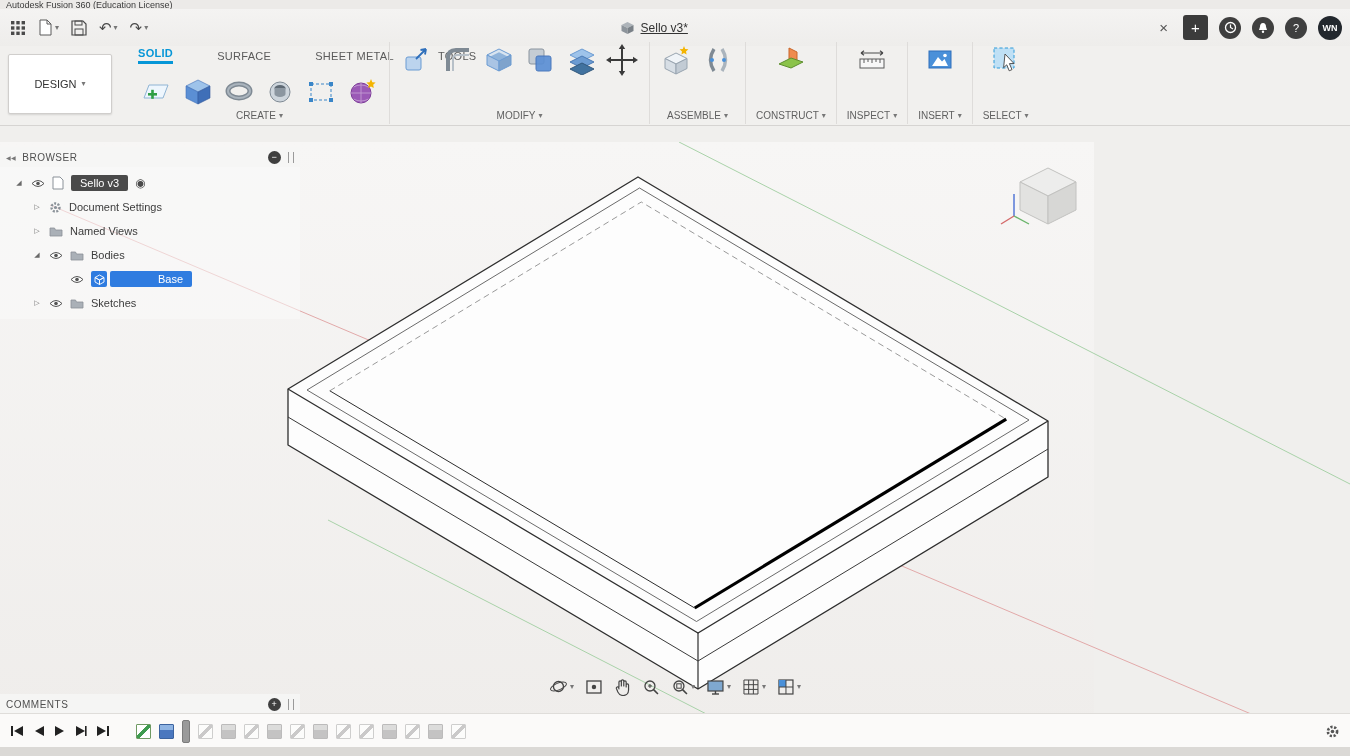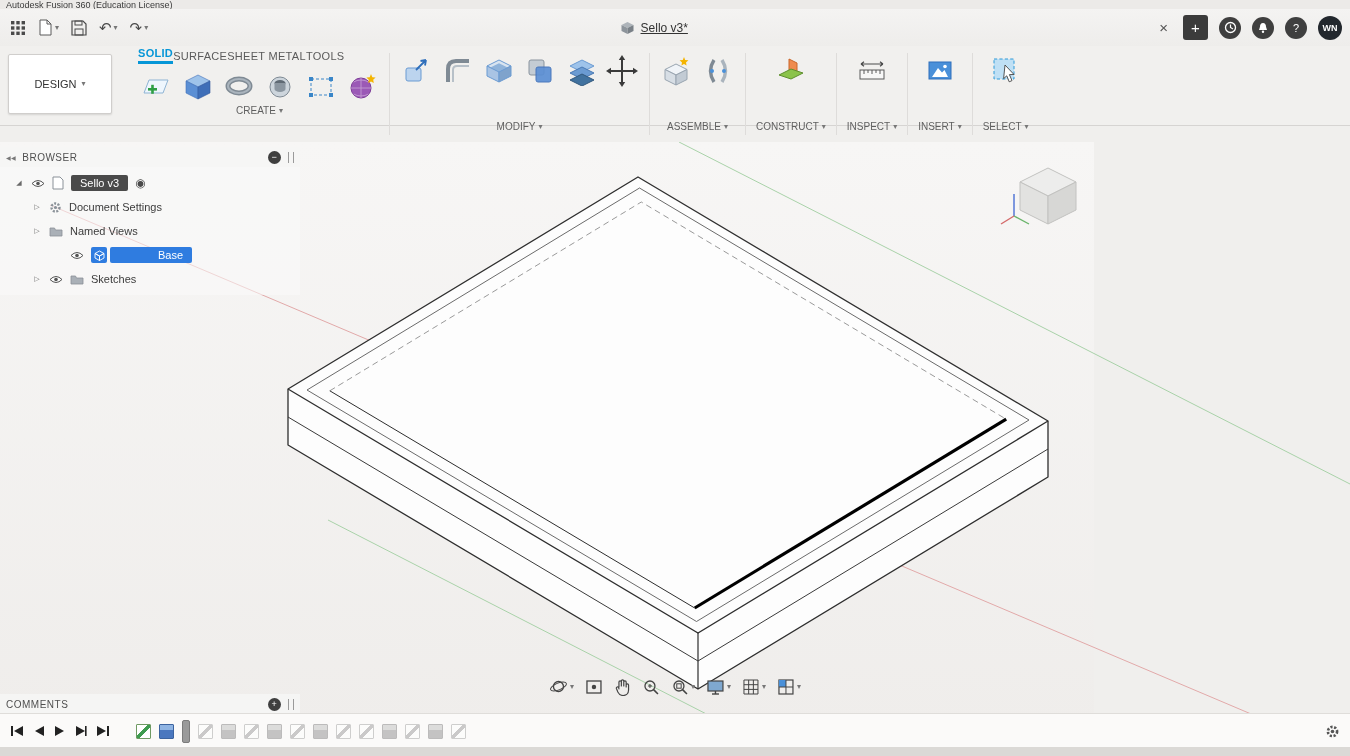--- a/index.html
+++ b/index.html
@@ -25,24 +25,24 @@
   .circ{width:22px;height:22px;border-radius:50%;background:#3f3f3f;display:flex;align-items:center;
         justify-content:center;color:#fff;font-size:11px;cursor:pointer;}
   .avatar{width:24px;height:24px;border-radius:50%;background:#23282e;color:#fff;font-size:9px;
           font-weight:bold;display:flex;align-items:center;justify-content:center;cursor:pointer;}
 
   
   .ribbon{position:absolute;top:46px;left:0;right:0;height:79px;background:#f1f0ee;border-bottom:1px solid #d6d4d2;}
   .workspace{position:absolute;left:8px;top:8px;width:102px;height:58px;background:#fff;border:1px solid #d0cecc;
              border-radius:2px;display:flex;align-items:center;justify-content:center;gap:5px;font-size:11px;
              color:#333;box-shadow:0 1px 2px rgba(0,0,0,.12);cursor:pointer;}
-  .tabs-row{position:absolute;left:138px;top:0;height:18px;display:flex;align-items:flex-end;font-size:11px;color:#5a5a5a;}
+  .tabs-row{position:absolute;left:138px;top:0;height:18px;display:flex;gap:44px;align-items:flex-end;font-size:11px;color:#5a5a5a;}
   .rtab{padding-bottom:2px;cursor:pointer;letter-spacing:.3px;}
   .rtab.active{color:#0696d7;border-bottom:3px solid #0696d7;font-weight:bold;}
-  .tools-row{position:absolute;left:130px;top:18px;right:0;height:60px;display:flex;align-items:center;}
+  .tools-row{position:absolute;left:130px;top:18px;right:0;height:60px;display:flex;align-items:flex-end;}
   .tgroup{display:flex;flex-direction:column;align-items:center;padding:0 10px;}
   .tgroup + .tgroup{border-left:1px solid #dedcda;gap:32px;}
   .ticons{flex:1;display:flex;align-items:center;gap:7px;}
   .tool{width:34px;height:36px;display:flex;align-items:center;justify-content:center;cursor:pointer;border-radius:2px;}
   .tlabel{font-size:10px;color:#5f5f5f;padding-bottom:3px;display:flex;align-items:center;gap:3px;cursor:pointer;}
 
   
   .viewport{position:absolute;top:142px;left:0;width:1094px;height:588px;
             background:linear-gradient(#f7f6f5,#efedeb);}
   .model-svg{position:absolute;left:0;top:0;}
@@ -440,20 +440,33 @@
 
         <div class="br-row" style="padding-left:32px;">
           <span class="tri">▷</span>
           <svg width="14" height="11">
             <path d="M1,3 v7 h12 v-6 h-6.5 l-1,-2 h-4.5 z" fill="#aab0b7" stroke="#8a9198" stroke-width=".8"></path>
           </svg>
           <span>Named Views</span>
         </div>
 
 
+        <div class="br-row" style="padding-left:32px;">
+          <span class="tri">◢</span>
+          <span class="eye">
+            <svg width="14" height="9">
+                <path d="M1,4.5 Q7,-1.5 13,4.5 Q7,10.5 1,4.5 Z" fill="#fff" stroke="#555"></path>
+                <circle cx="7" cy="4.5" r="1.8" fill="#555"></circle>
+              </svg>
+          </span>
+          <svg width="14" height="11">
+            <path d="M1,3 v7 h12 v-6 h-6.5 l-1,-2 h-4.5 z" fill="#aab0b7" stroke="#8a9198" stroke-width=".8"></path>
+          </svg>
+          <span>Bodies</span>
+        </div>
 
         <div class="br-row" style="padding-left:70px;">
           <span class="eye">
             <svg width="14" height="9">
                 <path d="M1,4.5 Q7,-1.5 13,4.5 Q7,10.5 1,4.5 Z" fill="#fff" stroke="#555"></path>
                 <circle cx="7" cy="4.5" r="1.8" fill="#555"></circle>
               </svg>
           </span>
           <span class="cube-chip">
             <svg width="11" height="11">

